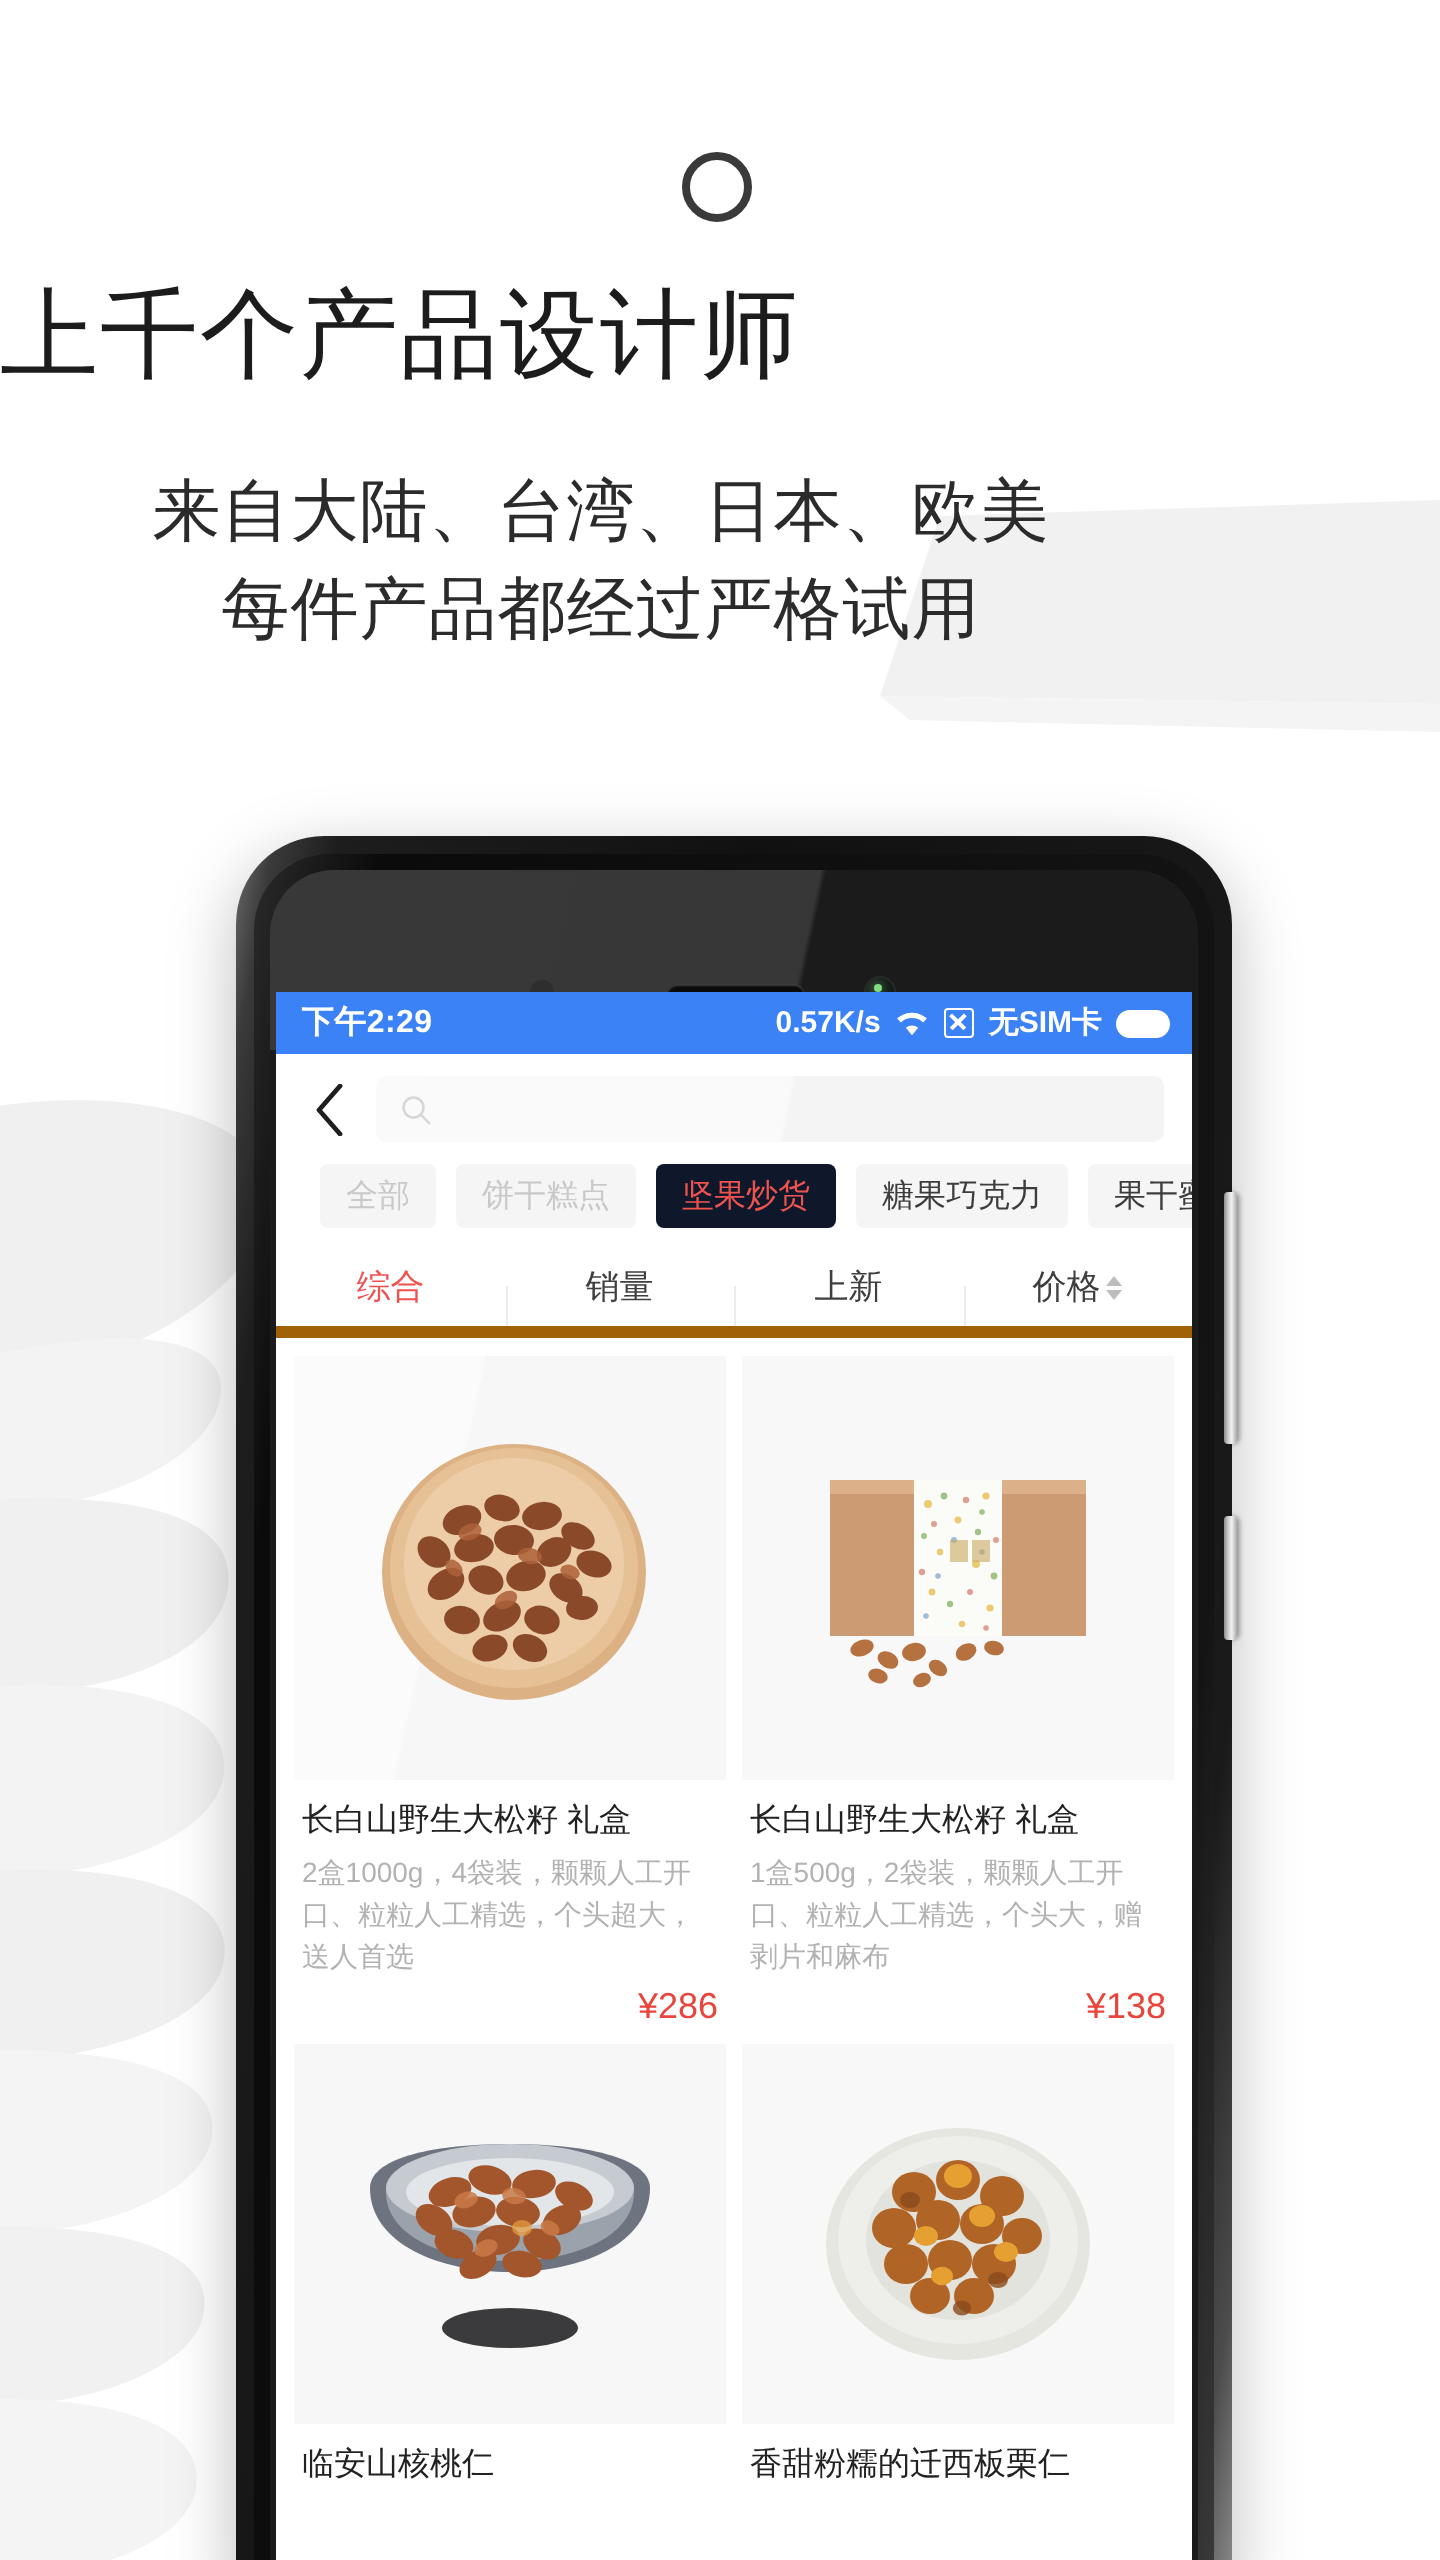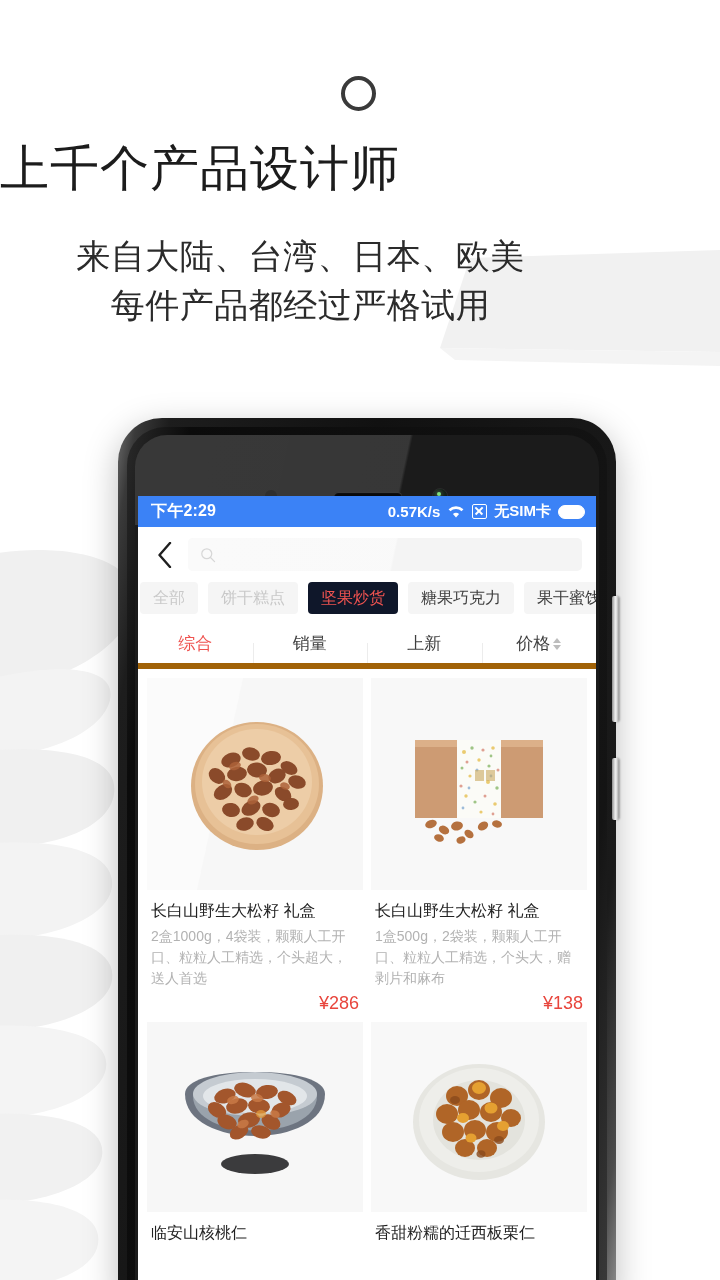--- a/index.html
+++ b/index.html
@@ -213,21 +213,21 @@
   }
   .search-input-text {
     font-size: 14px; color: #b5b5b5;
     margin-left: 8px;
   }
 
   
   .chips {
     display: flex;
     gap: 10px;
-    padding: 2px 0 10px 2px;
+    padding: 2px 0 10px 22px;
     overflow: hidden;
     white-space: nowrap;
   }
   .chip {
     flex: 0 0 auto;
     height: 32px;
     padding: 0 13px;
     border-radius: 4px;
     background: #f5f5f5;
     color: #9e9e9e;

